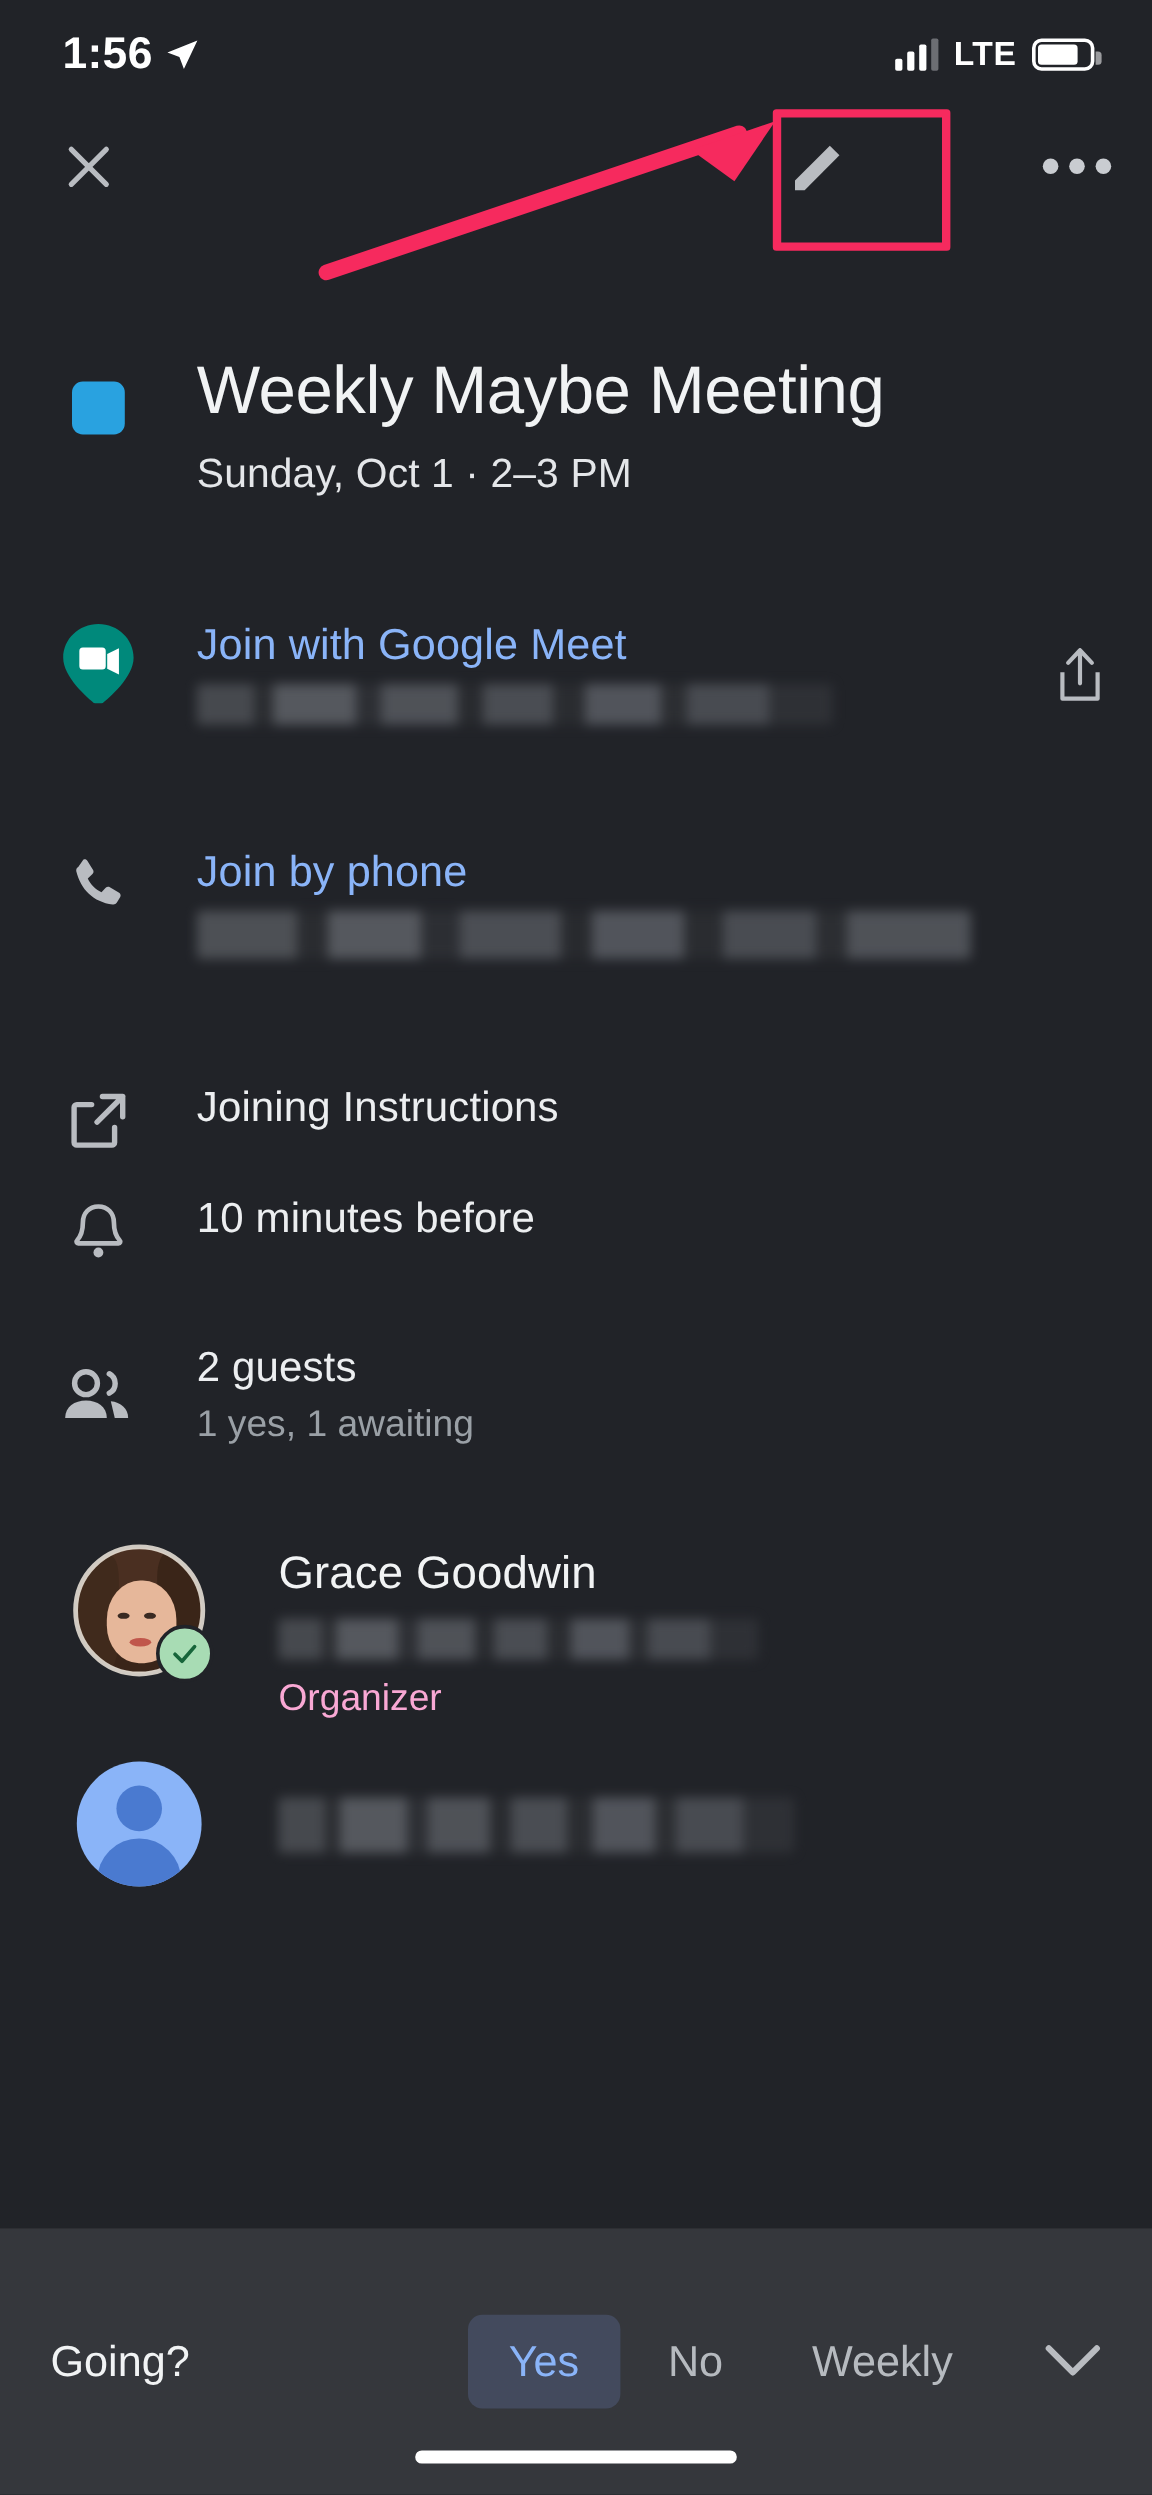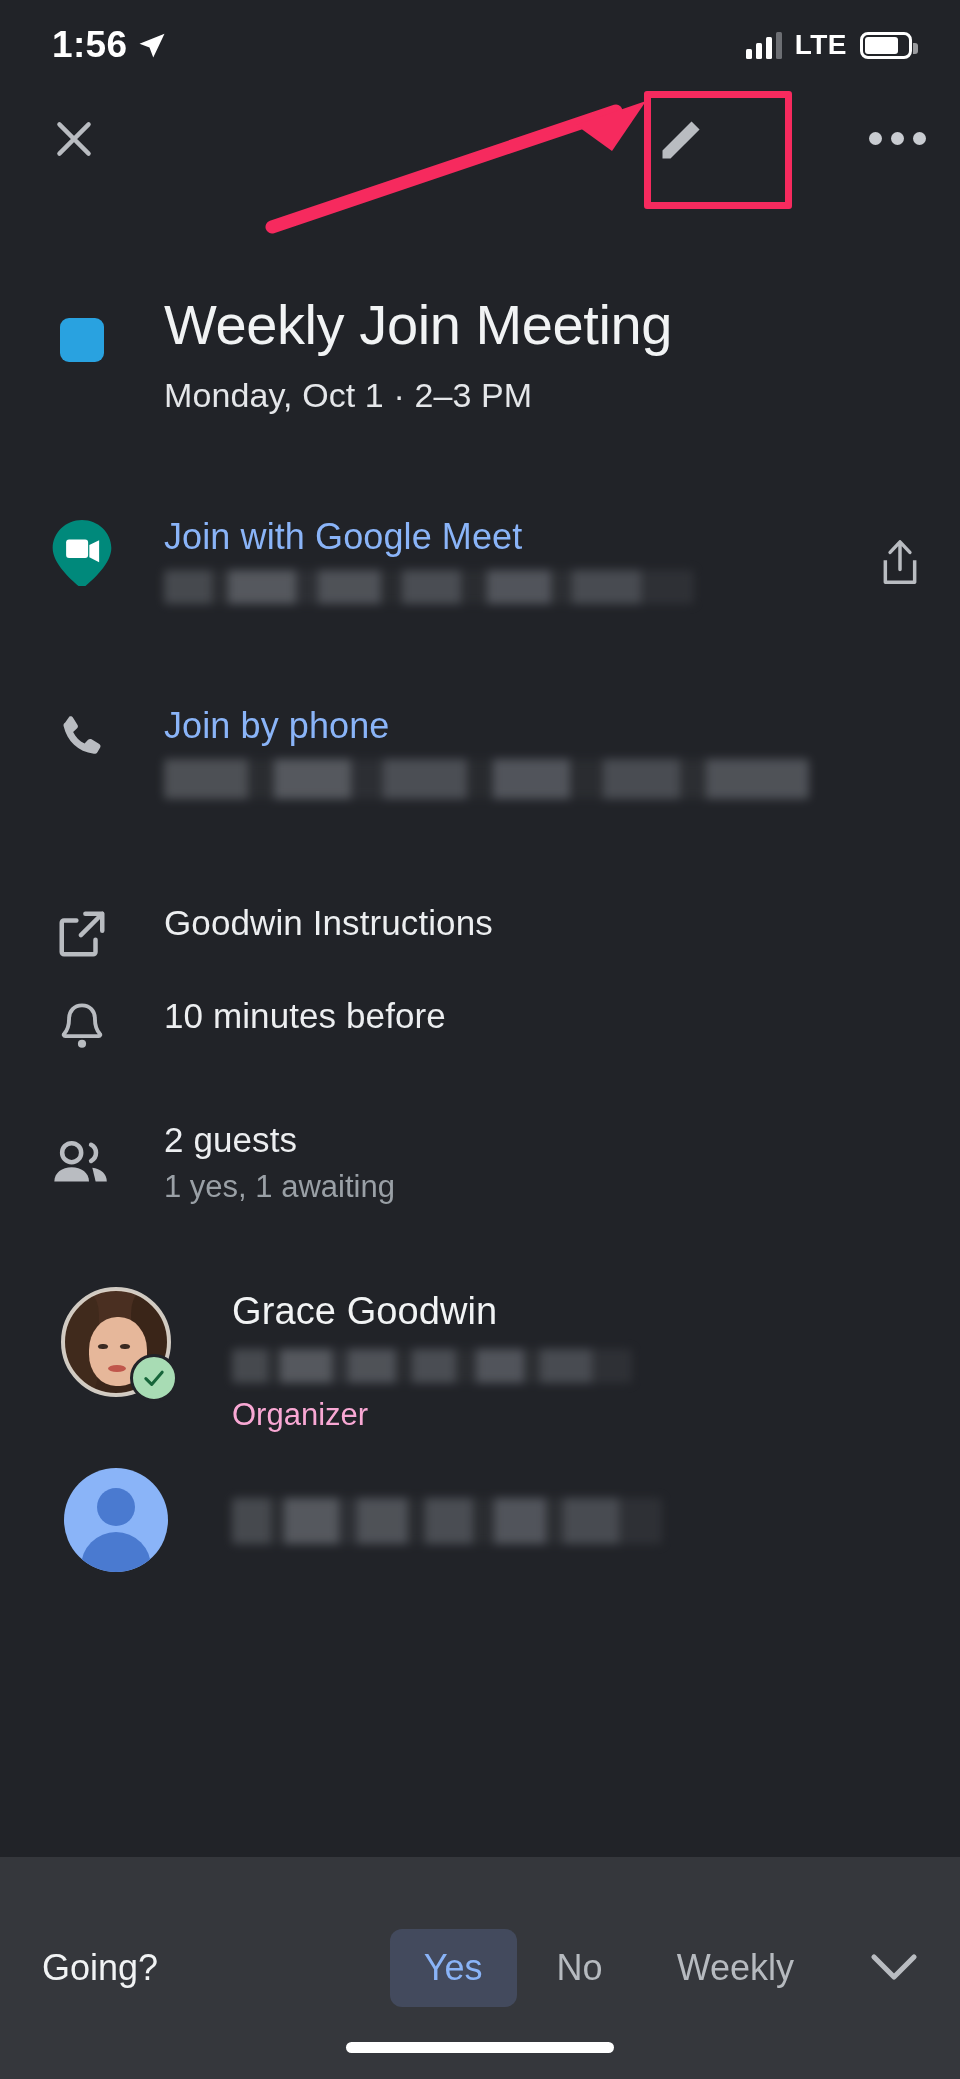--- a/index.html
+++ b/index.html
@@ -181,22 +181,22 @@
   </div>
 
   <div class="ann-box"></div>
   <svg class="ann-arrow" viewBox="0 0 420 140">
     <path d="M12 132 L356 16" stroke="#f62a5e" stroke-width="13" stroke-linecap="round" fill="none"></path>
     <path d="M386 6 L316 30 L352 56 Z" fill="#f62a5e"></path>
   </svg>
 
   <div class="title-row">
     <div class="chip"></div>
-    <div class="title">Weekly Join Meeting</div>
-    <div class="subtitle">Monday, Oct 1 · 2–3 PM</div>
+    <div class="title">Weekly Maybe Meeting</div>
+    <div class="subtitle">Sunday, Oct 1 · 2–3 PM</div>
   </div>
 
   <div class="row" style="top:516px">
     <div class="ico">
       <svg width="60" height="66" viewBox="0 0 48 54">
         <path d="M24 0C10.7 0 0 10.3 0 23c0 13.6 17.8 28.4 22.3 31.9a2.7 2.7 0 0 0 3.4 0C30.2 51.4 48 36.6 48 23 48 10.3 37.3 0 24 0z" fill="#00897b"></path>
         <rect x="11" y="16" width="18" height="15" rx="2.4" fill="#ffffff"></rect>
         <path d="M30 20.5 38 16.5v18l-8-4z" fill="#ffffff"></path>
       </svg>
     </div>
@@ -225,21 +225,21 @@
   </div>
 
   <div class="row" style="top:903px">
     <div class="ico">
       <svg width="54" height="54" viewBox="0 0 24 24">
         <path d="M13.5 3H21v7.5 M21 3 11.5 12.5" stroke="#b9bcc1" stroke-width="2" fill="none" stroke-linecap="round" stroke-linejoin="round"></path>
         <path d="M18 14.5V20a1 1 0 0 1-1 1H4a1 1 0 0 1-1-1V7a1 1 0 0 1 1-1h5.5" stroke="#b9bcc1" stroke-width="2" fill="none" stroke-linecap="round"></path>
       </svg>
     </div>
     <div class="body">
-      <div class="plain">Goodwin Instructions</div>
+      <div class="plain">Joining Instructions</div>
     </div>
   </div>
 
   <div class="row" style="top:996px">
     <div class="ico">
       <svg width="52" height="56" viewBox="0 0 24 26">
         <path d="M12 2.5c-3.6 0-6 2.6-6 6.2 0 4.5-1.4 6-2.3 7-.4.4-.1 1.1.5 1.1h15.6c.6 0 .9-.7.5-1.1-.9-1-2.3-2.5-2.3-7 0-3.6-2.4-6.2-6-6.2z" fill="none" stroke="#b9bcc1" stroke-width="1.8"></path>
         <circle cx="12" cy="20.3" r="1.9" fill="#b9bcc1"></circle>
       </svg>
     </div>

